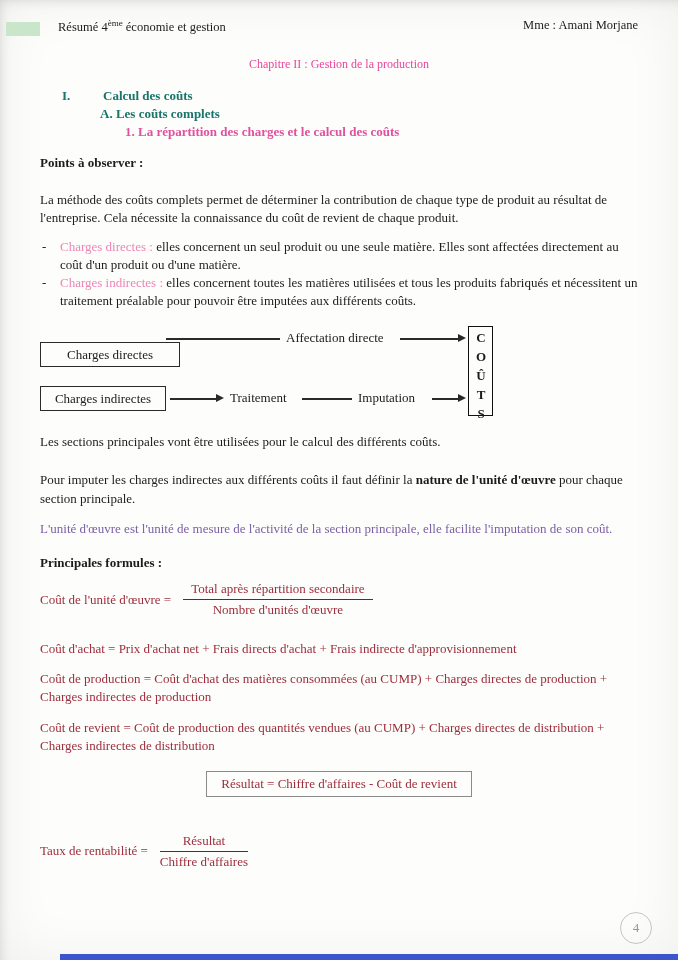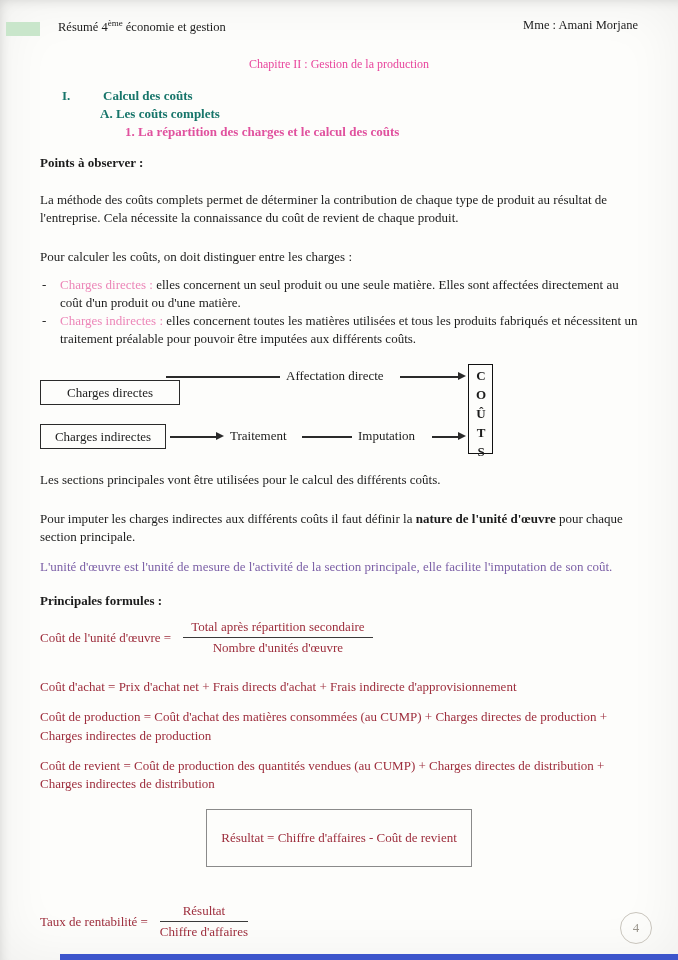--- a/index.html
+++ b/index.html
@@ -53,21 +53,21 @@
     border:1.6px solid #111; font-weight:bold; display:flex; justify-content:center;
   }
   .couts-text { writing-mode:vertical-rl; text-orientation:upright; letter-spacing:4px; padding-top:3px; }
   .purple-para { margin-top:12px; line-height:1.4; color:#7b5fa6; }
   .red-para { margin-top:12px; line-height:1.4; color:#9d2d3c; }
   .formula-frac { display:flex; align-items:center; margin-top:10px; color:#9d2d3c; }
   .frac { display:inline-block; text-align:center; margin-left:12px; }
   .frac .num { display:block; padding:0 8px 2px 8px; border-bottom:1.3px solid #3a3a3a; }
   .frac .den { display:block; padding-top:2px; }
   .result-wrap { margin-top:16px; text-align:center; }
-  .result-box { display:inline-block; border:1px solid #8a8a8a; padding:20px 14px; color:#9d2d3c; }
+  .result-box { display:inline-block; border:1px solid #8a8a8a; padding:4px 14px; color:#9d2d3c; }
   .page-circle {
     position:absolute; right:26px; bottom:16px; width:32px; height:32px;
     border:1px solid #c9c5bd; border-radius:50%; color:#9a958c;
     display:flex; align-items:center; justify-content:center;
   }
   .footer-bar { position:absolute; left:60px; right:0; bottom:0; height:6px; background:#3d55cb; }
 </style>
 </head>
 <body>
 
@@ -87,21 +87,20 @@
   <div class="outline-1">
     <span class="roman">I.</span><span>Calcul des coûts</span>
   </div>
   <div class="outline-2">A. Les coûts complets</div>
   <div class="outline-3">1. La répartition des charges et le calcul des coûts</div>
 
   <div class="bold-heading">Points à observer :</div>
 
   <div class="para">La méthode des coûts complets permet de déterminer la contribution de chaque type de produit au résultat de l'entreprise. Cela nécessite la connaissance du coût de revient de chaque produit.</div>
 
-  <div class="para">Pour calculer les coûts, on doit distinguer entre les charges :</div>
 
   <div class="bullets">
     <div class="bullet">
       <span class="dash">-</span><span class="pink-label">Charges directes :</span><span> elles concernent un seul produit ou une seule matière. Elles sont affectées directement au coût d'un produit ou d'une matière.</span>
     </div>
     <div class="bullet">
       <span class="dash">-</span><span class="pink-label">Charges indirectes :</span><span> elles concernent toutes les matières utilisées et tous les produits fabriqués et nécessitent un traitement préalable pour pouvoir être imputées aux différents coûts.</span>
     </div>
   </div>
 

